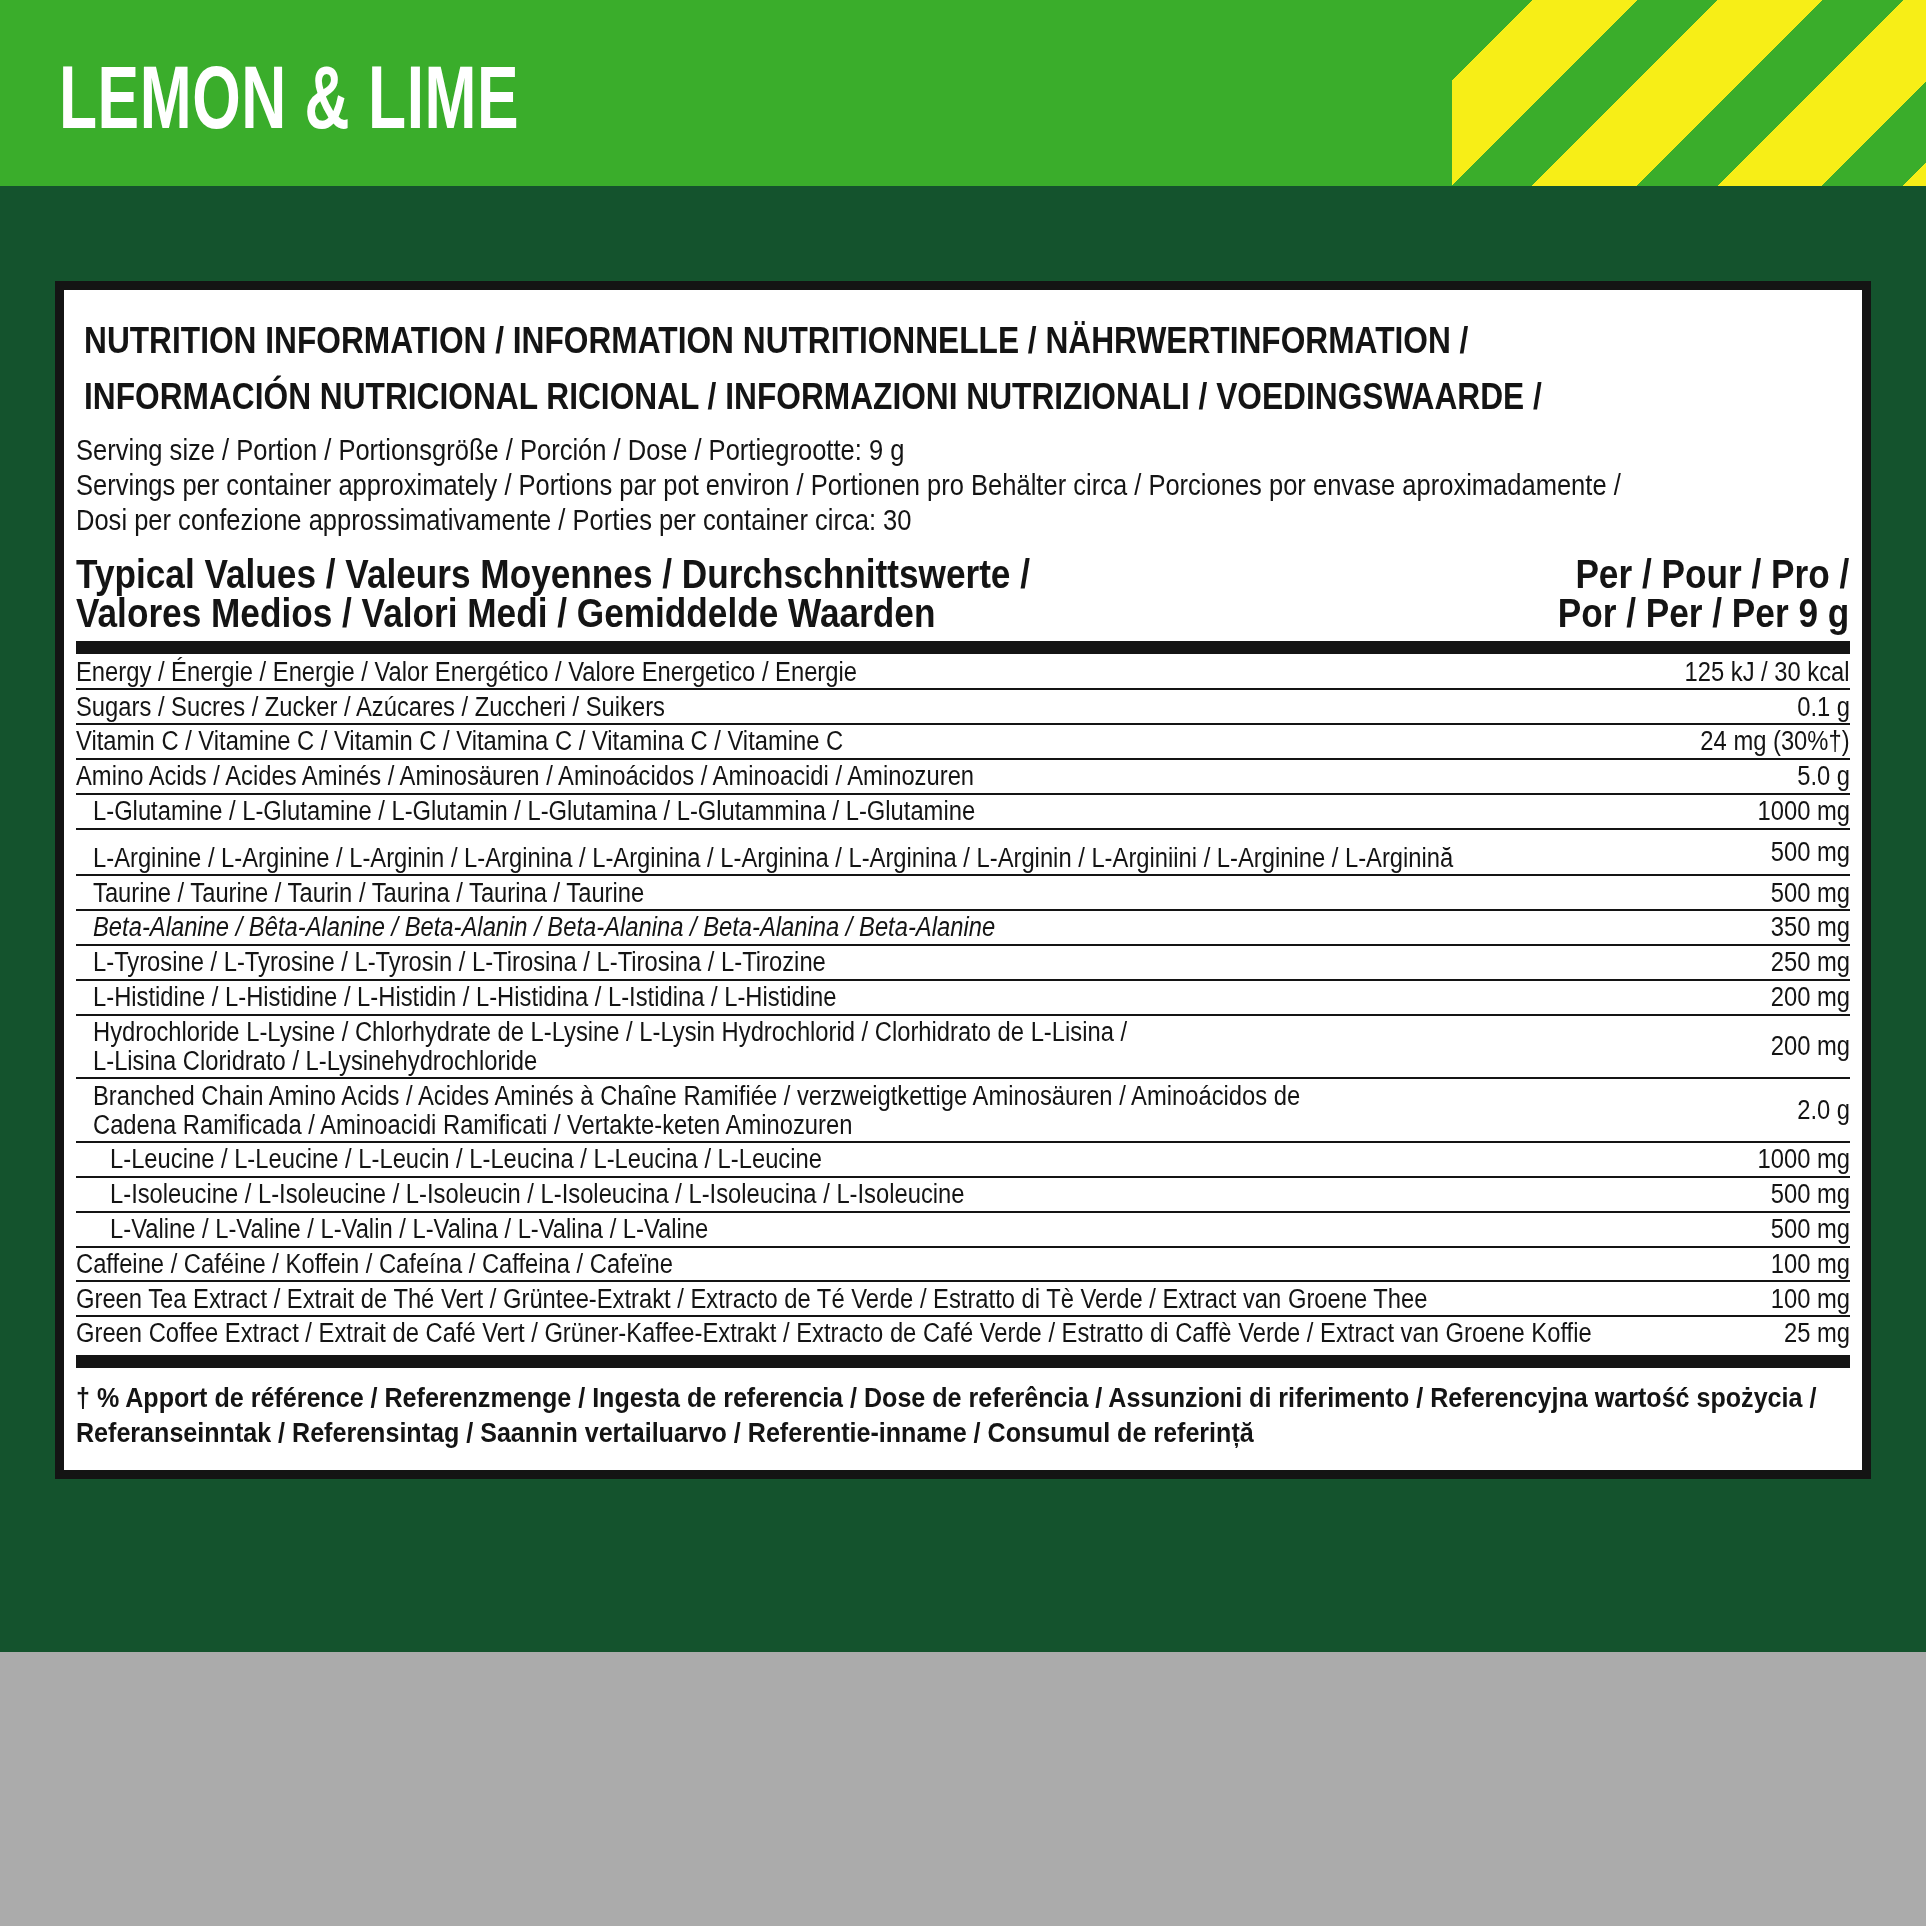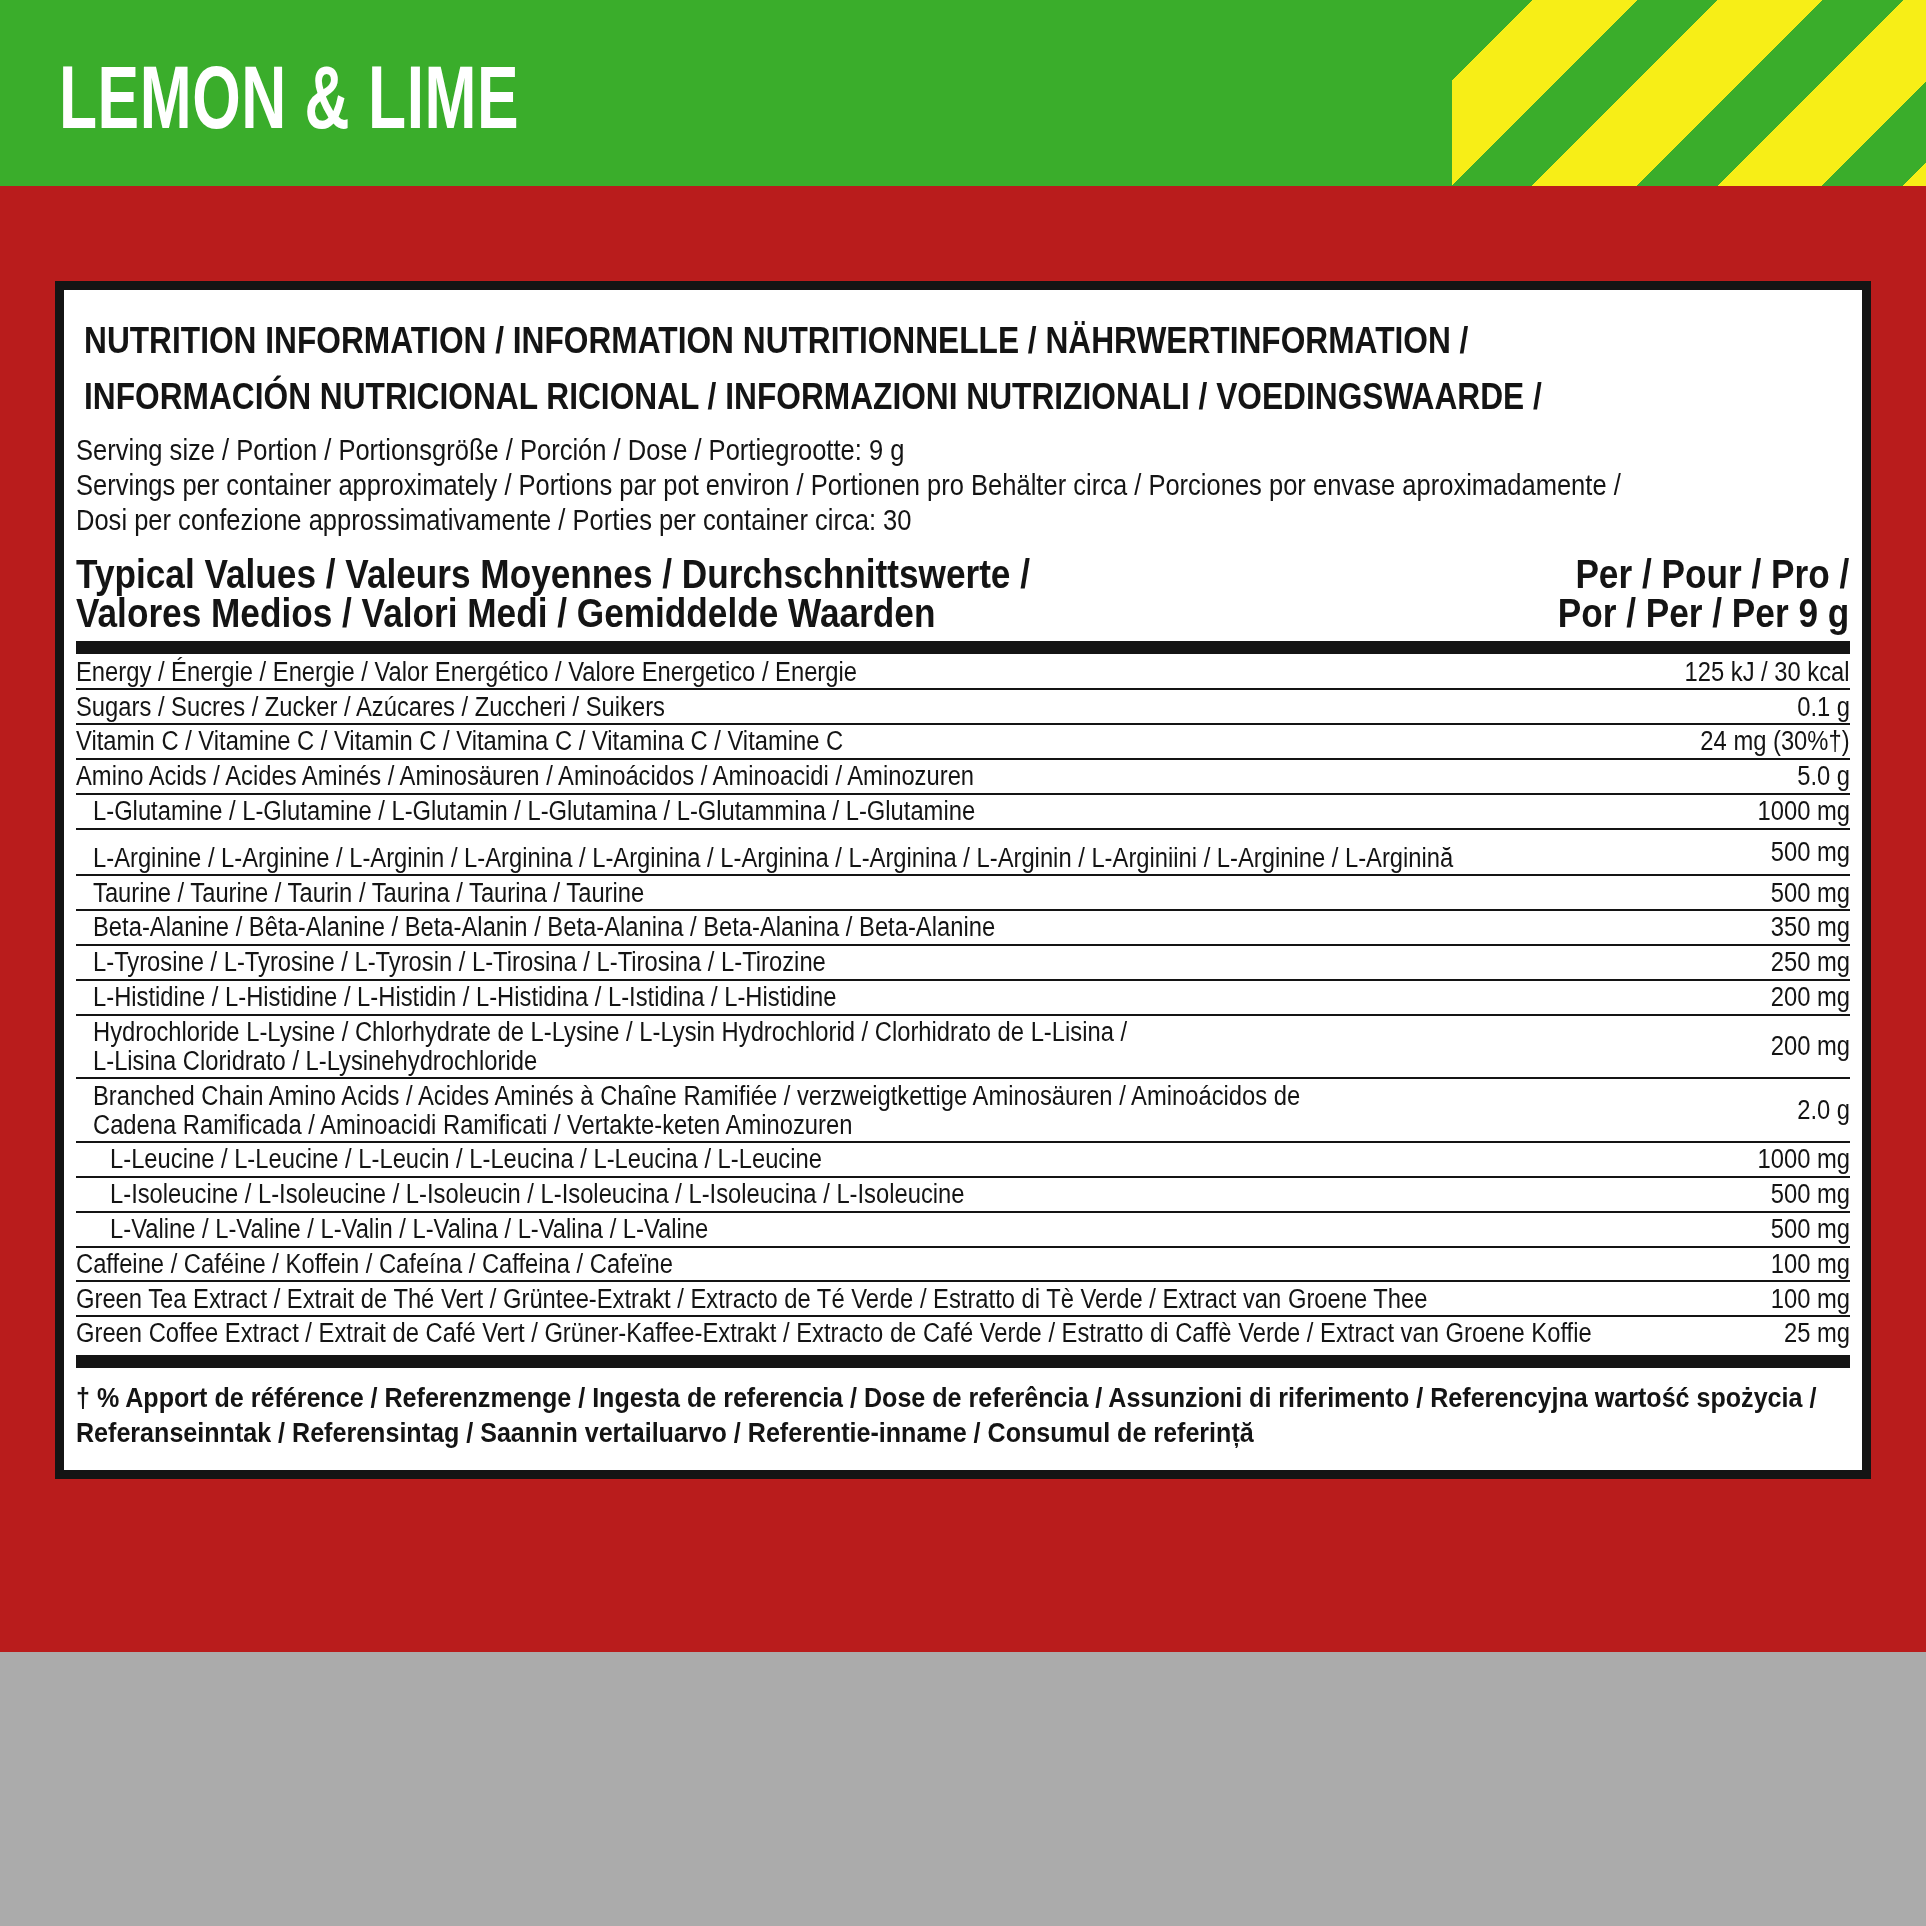--- a/index.html
+++ b/index.html
@@ -7,21 +7,21 @@
     --yellow:#f7ee17;
     --ink:#141414;
     --gray:#ababab;
   }
   *{box-sizing:border-box;}
   html,body{margin:0;padding:0;}
   body{
     width:1926px;height:1926px;background:#ffffff;
     font-family:"Liberation Sans", sans-serif;color:var(--ink);
   }
-  .page{position:relative;width:1926px;height:1926px;overflow:hidden;background:#b91c1c;}
+  .page{position:relative;width:1926px;height:1926px;overflow:hidden;background:#14532d;}
 
   
   .banner{position:relative;height:186px;background:var(--green);overflow:hidden;}
   .flavor{
     position:absolute;left:59px;top:50%;margin:0;
     font-size:89px;font-weight:bold;color:#ffffff;letter-spacing:0.8px;
     transform-origin:0 50%;transform:translateY(-46%) scaleX(0.70);
     white-space:pre;
   }
   .stripes{
@@ -119,21 +119,21 @@
     <div class="row-name" style="padding-left: 17px; margin-top: 12px;"><span class="cx">L-Arginine / L-Arginine / L-Arginin / L-Arginina / L-Arginina / L-Arginina / L-Arginina / L-Arginin / L-Arginiini / L-Arginine / L-Arginină</span></div>
     <div class="row-value"><span class="cx cxr">500 mg</span></div>
   </div>
 
   <div class="row">
     <div class="row-name" style="padding-left: 17px;"><span class="cx">Taurine / Taurine / Taurin / Taurina / Taurina / Taurine</span></div>
     <div class="row-value"><span class="cx cxr">500 mg</span></div>
   </div>
 
   <div class="row">
-    <div class="row-name" style="padding-left: 17px;"><span class="cx">Beta-Alanine / Bêta-Alanine / Beta-Alanin / Beta-Alanina / Beta-Alanina / Beta-Alanine</span></div>
+    <div class="row-name" style="padding-left: 17px; font-style: italic;"><span class="cx">Beta-Alanine / Bêta-Alanine / Beta-Alanin / Beta-Alanina / Beta-Alanina / Beta-Alanine</span></div>
     <div class="row-value"><span class="cx cxr">350 mg</span></div>
   </div>
 
   <div class="row">
     <div class="row-name" style="padding-left: 17px;"><span class="cx">L-Tyrosine / L-Tyrosine / L-Tyrosin / L-Tirosina / L-Tirosina / L-Tirozine</span></div>
     <div class="row-value"><span class="cx cxr">250 mg</span></div>
   </div>
 
   <div class="row">
     <div class="row-name" style="padding-left: 17px;"><span class="cx">L-Histidine / L-Histidine / L-Histidin / L-Histidina / L-Istidina / L-Histidine</span></div>

